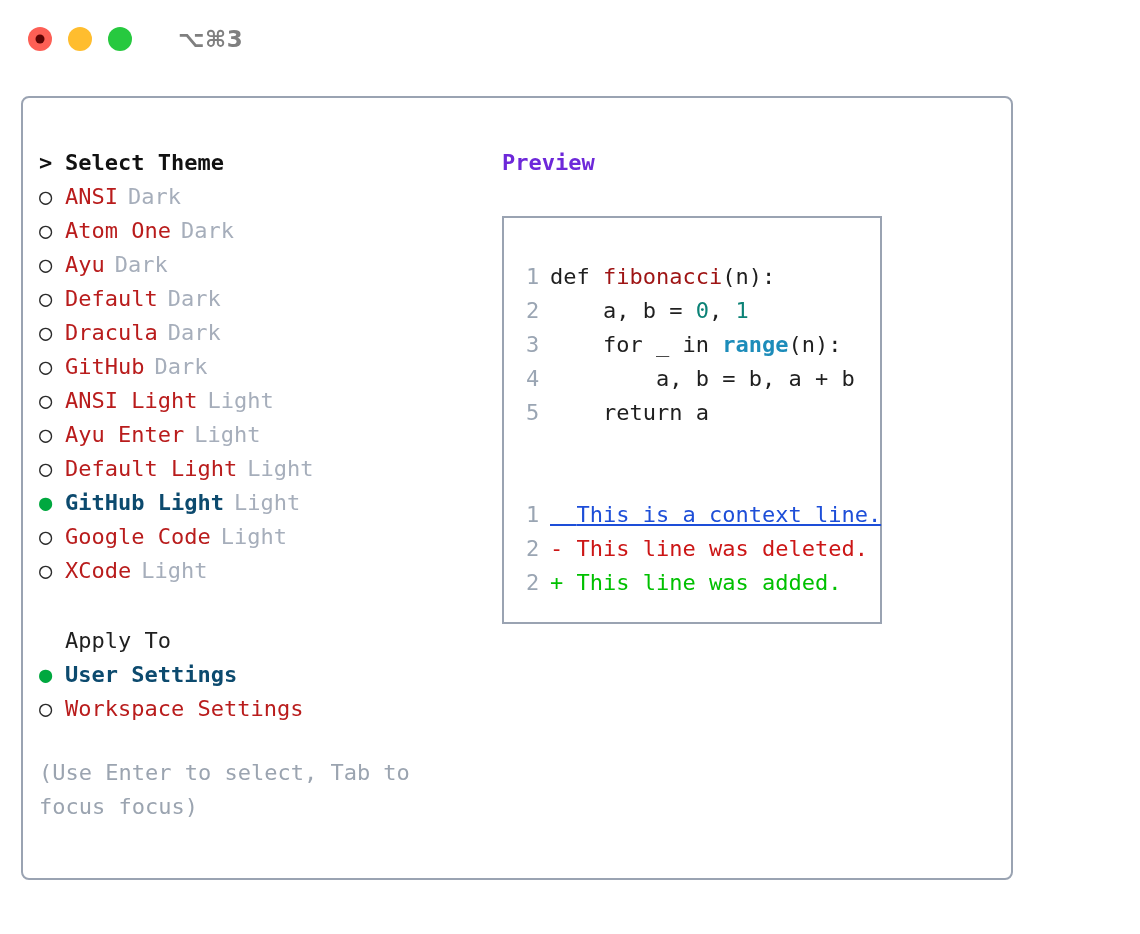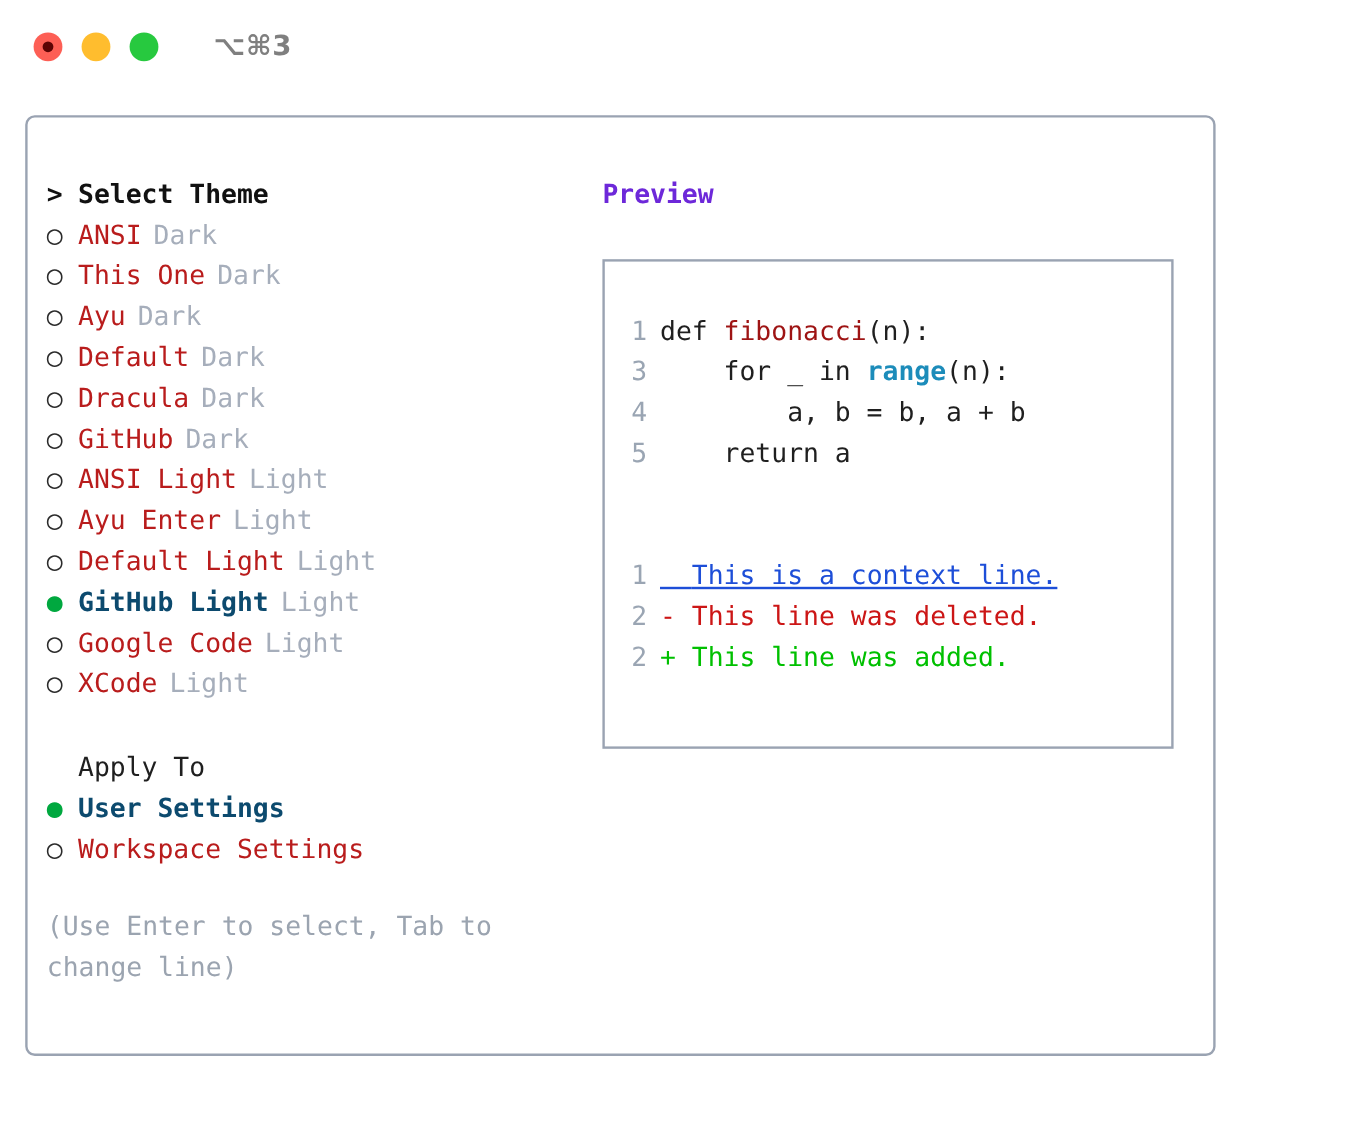--- a/index.html
+++ b/index.html
@@ -151,21 +151,21 @@
     width: 490px;
   }
   .preview-title {
     font-size: 22px;
     font-weight: bold;
     color: #6d28d9;
     line-height: 34px;
   }
   .preview-box {
     margin-top: 36px;
-    width: 476px;
+    width: 380px;
     height: 408px;
     border: 2px solid #9aa3b2;
     box-sizing: border-box;
     background: #ffffff;
     padding: 42px 0 0 22px;
   }
   .code-line {
     font-size: 22px;
     line-height: 34px;
     white-space: pre;
@@ -209,21 +209,21 @@
         </div>
 
         <div id="theme-rows">
             <div class="row">
               <span class="marker">○</span>
               <span class="theme-name">ANSI</span>
               <span class="theme-cat">Dark</span>
             </div>
             <div class="row">
               <span class="marker">○</span>
-              <span class="theme-name">This One</span>
+              <span class="theme-name">Atom One</span>
               <span class="theme-cat">Dark</span>
             </div>
             <div class="row">
               <span class="marker">○</span>
               <span class="theme-name">Ayu</span>
               <span class="theme-cat">Dark</span>
             </div>
             <div class="row">
               <span class="marker">○</span>
               <span class="theme-name">Default</span>
@@ -282,28 +282,29 @@
             <div class="row">
               <span class="marker sel">●</span>
               <span class="theme-name selected">User Settings</span>
             </div>
             <div class="row">
               <span class="marker">○</span>
               <span class="theme-name">Workspace Settings</span>
             </div>
           </div>
 
-        <div class="hint">(Use Enter to select, Tab to change line)</div>
+        <div class="hint">(Use Enter to select, Tab to focus focus)</div>
       </div>
 
       <div class="right-col">
         <div class="preview-title">Preview</div>
         <div class="preview-box">
           <div id="code-lines">
               <div class="code-line"><span class="ln">1</span><span>def </span><span class="tok-fn">fibonacci</span><span>(n):</span></div>
+              <div class="code-line"><span class="ln">2</span><span>    a, b = </span><span class="tok-num">0</span><span>, </span><span class="tok-num">1</span></div>
               <div class="code-line"><span class="ln">3</span><span>    for _ in </span><span class="tok-call">range</span><span>(n):</span></div>
               <div class="code-line"><span class="ln">4</span><span>        a, b = b, a + b</span></div>
               <div class="code-line"><span class="ln">5</span><span>    return a</span></div>
             </div>
           <div class="blank-line"></div>
           <div class="blank-line"></div>
           <div id="diff-lines">
               <div class="code-line"><span class="ln">1</span><span class="diff-ctx">  </span><span class="diff-ctx">This is a context line.</span></div>
               <div class="code-line"><span class="ln">2</span><span class="diff-del">- </span><span class="diff-del">This line was deleted.</span></div>
               <div class="code-line"><span class="ln">2</span><span class="diff-add">+ </span><span class="diff-add">This line was added.</span></div>

